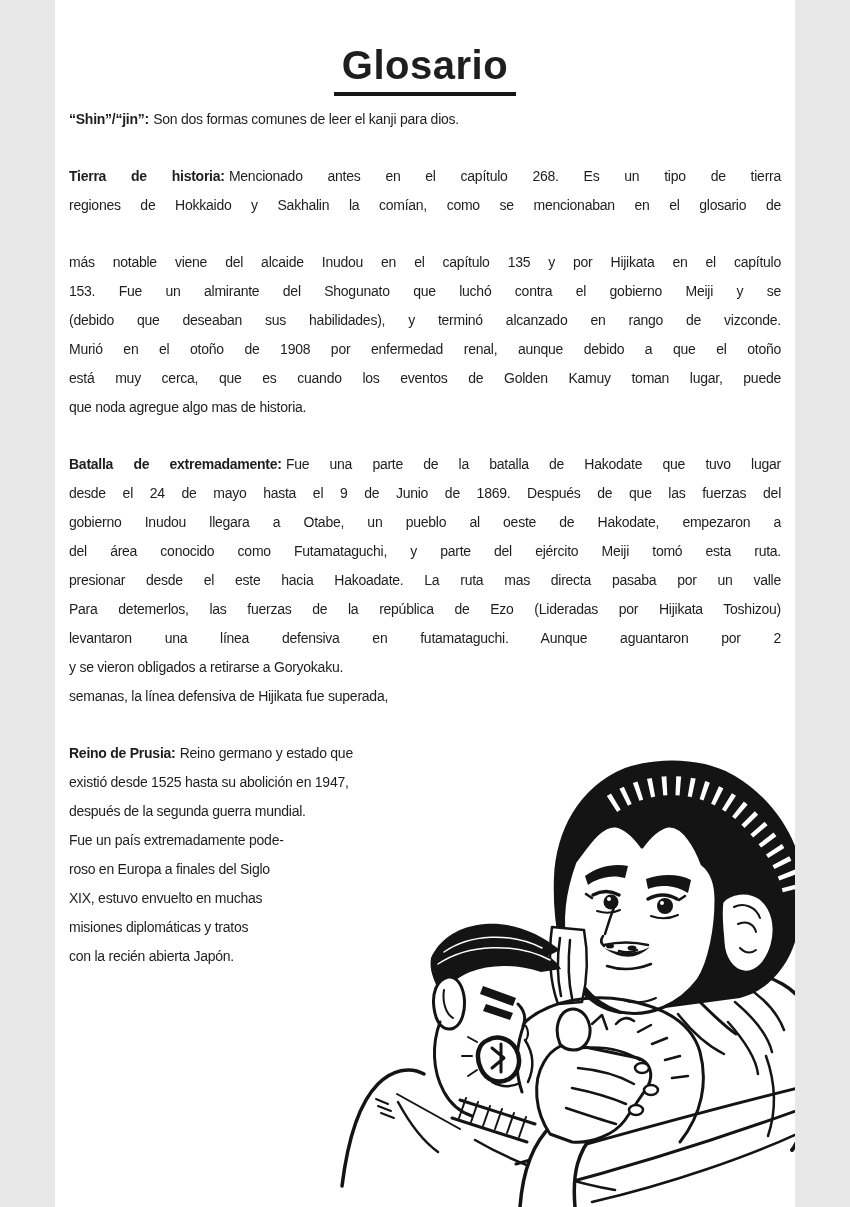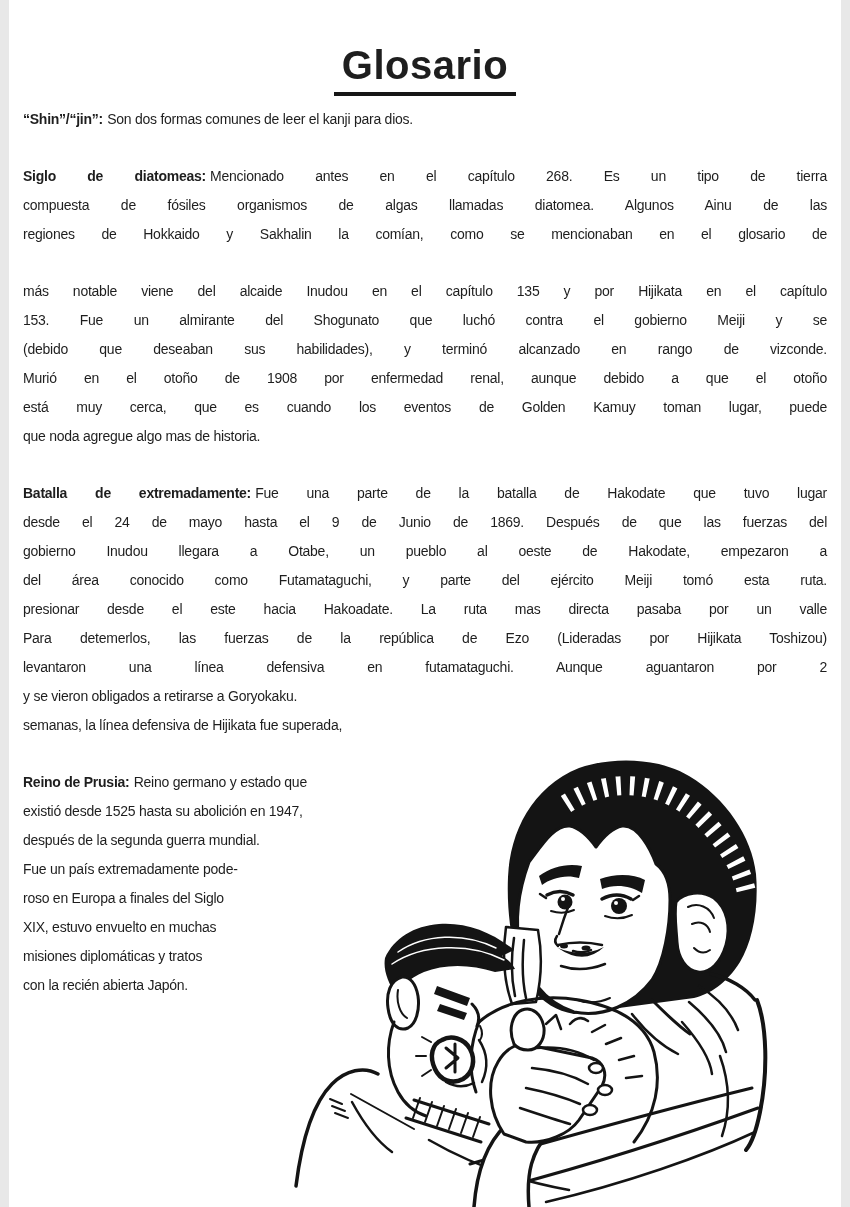--- a/index.html
+++ b/index.html
@@ -1,19 +1,19 @@
 <!DOCTYPE html>
 <html><head>
 <meta charset="utf-8">
 <title>Glosario</title>
 <style>
   html,body{margin:0;padding:0;background:#e8e8e8;}
   .page{
     position:relative;
-    width:832px;height:1207px;
+    width:740px;height:1207px;
     margin:0 auto;
     background:#ffffff;
     overflow:hidden;
     font-family:"Liberation Sans","DejaVu Sans",sans-serif;
     color:#1e1e1e;
   }
   .content{position:absolute;left:14px;right:14px;top:0;}
   header{ text-align:center; margin:42px 0 9px 0; }
   h1.title{
     display:inline-block;
@@ -54,22 +54,21 @@
 
     <header>
       <h1 class="title">Glosario</h1>
     </header>
 
     <div class="para">
       <div class="line"><b class="term">“Shin”/“jin”:</b><span>Son dos formas comunes de leer el kanji para dios.</span></div>
     </div>
 
     <div class="para">
-      <div class="line justify"><b class="term">Siglo de diatomeas:</b><span>Mencionado antes en el capítulo 268. Es un tipo de tierra</span></div>
-      <div class="line justify">compuesta de fósiles organismos de algas llamadas diatomea. Algunos Ainu de las</div>
+      <div class="line justify"><b class="term">Tierra de historia:</b><span>Mencionado antes en el capítulo 268. Es un tipo de tierra</span></div>
       <div class="line justify">regiones de Hokkaido y Sakhalin la comían, como se mencionaban en el glosario de</div>
     </div>
 
     <div class="para">
       <div class="line justify">más notable viene del alcaide Inudou en el capítulo 135 y por Hijikata en el capítulo</div>
       <div class="line justify">153. Fue un almirante del Shogunato que luchó contra el gobierno Meiji y se</div>
       <div class="line justify">(debido que deseaban sus habilidades), y terminó alcanzado en rango de vizconde.</div>
       <div class="line justify">Murió en el otoño de 1908 por enfermedad renal, aunque debido a que el otoño</div>
       <div class="line justify">está muy cerca, que es cuando los eventos de Golden Kamuy toman lugar, puede</div>
       <div class="line">que noda agregue algo mas de historia.</div>

